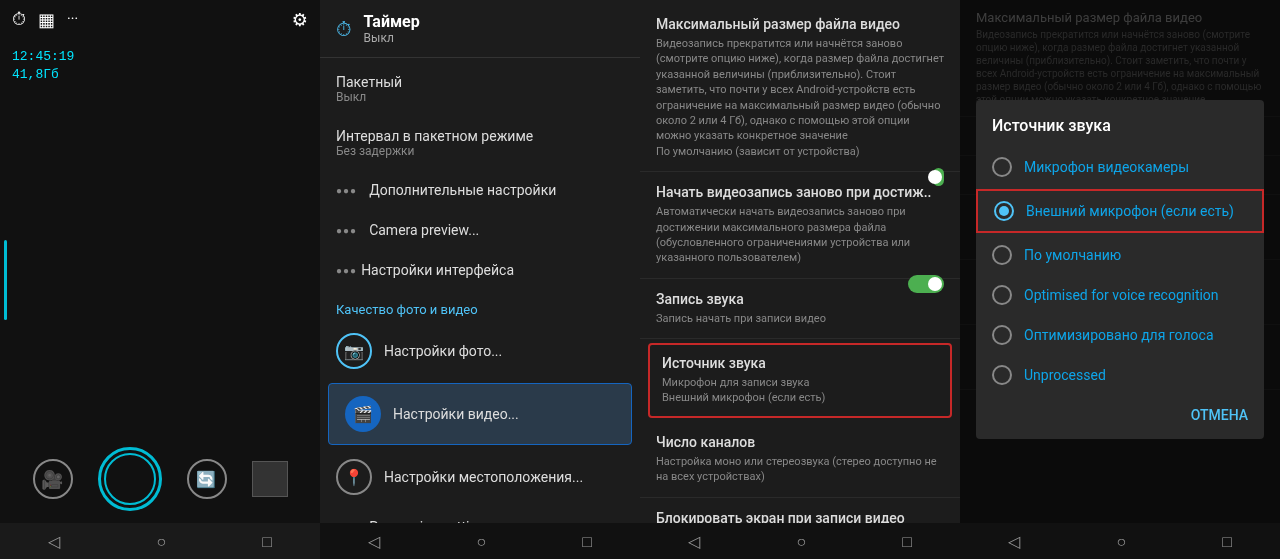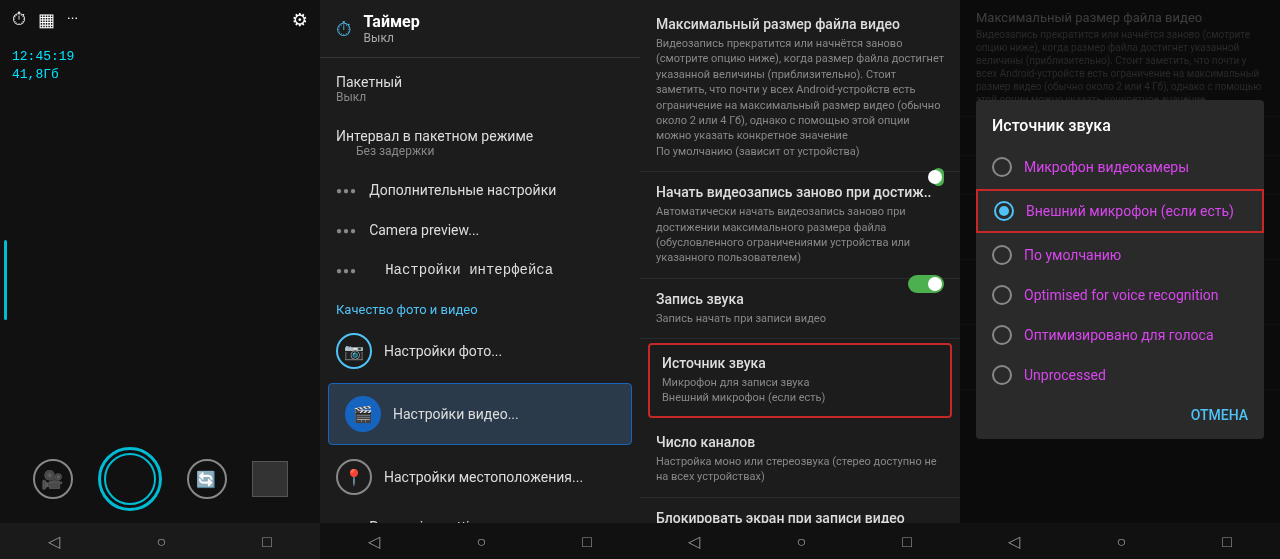--- a/index.html
+++ b/index.html
@@ -322,21 +322,21 @@
 
     .radio-inner {
       width: 10px;
       height: 10px;
       border-radius: 50%;
       background: transparent;
       display: none;
     }
 
     .dialog-option-text {
-      color: #d946ef;
+      color: #0ea5e9;
       font-size: 14px;
     }
 
     .dialog-cancel {
       text-align: right;
       padding: 8px 16px;
       color: #4fc3f7;
       font-size: 14px;
       font-weight: 500;
       cursor: pointer;
@@ -478,37 +478,37 @@
     <div class="settings-item">
       <div class="settings-item-text">
         <div>Пакетный</div>
         <div style="color:#888;font-size:12px;">Выкл</div>
       </div>
     </div>
 
     <div class="settings-item">
       <div class="settings-item-text">
         <div>Интервал в пакетном режиме</div>
-        <div style="color:#888;font-size:12px;margin-left:20px;">Без задержки</div>
+        <div style="color:#888;font-size:12px;">Без задержки</div>
       </div>
     </div>
 
     <div class="settings-item">
       <span class="dots-icon">●●●</span>
       <div class="settings-item-text" style="margin-left:12px;text-align:right;">Дополнительные настройки</div>
     </div>
 
     <div class="settings-item">
       <span class="dots-icon">●●●</span>
       <div class="settings-item-text" style="margin-left:12px;">Camera preview...</div>
     </div>
 
     <div class="settings-item">
       <span class="dots-icon">●●●</span>
-      <div class="settings-item-text" style="margin-left:28px;font-family:Liberation Mono, monospace;">Настройки интерфейса</div>
+      <div class="settings-item-text" style="margin-left:4px;">Настройки интерфейса</div>
     </div>
 
     <div class="section-label">Качество фото и видео</div>
 
     <div class="settings-item">
       <div class="icon-photo" style="margin-right:12px;">📷</div>
       <div class="settings-item-text">Настройки фото...</div>
     </div>
 
     <div class="settings-item highlighted">

